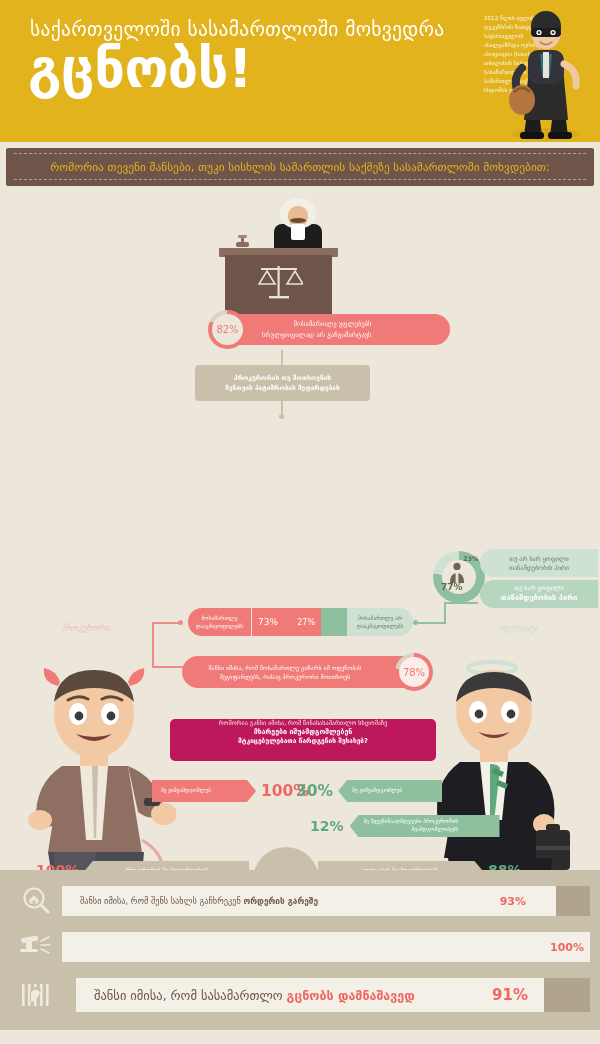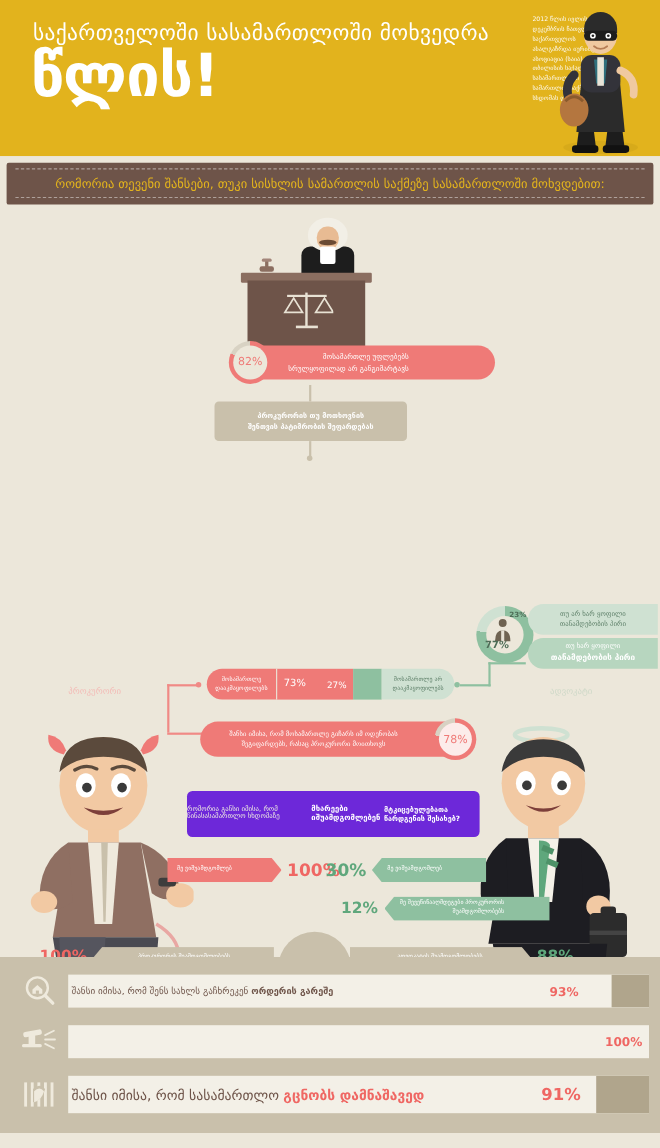--- a/index.html
+++ b/index.html
@@ -122,21 +122,21 @@
     justify-content:center; padding-right:34px; text-align:center; }
   .pill78 span { color:#fff; font-size:6px; line-height:1.55; }
   .ring78 { position:absolute; left:395px; top:463px; width:38px; height:38px; border-radius:50%;
     background:conic-gradient(#ef7a77 0 78%, #d8d2c3 78% 100%); }
   .ring78 .inner { position:absolute; left:4px; top:4px; right:4px; bottom:4px;
     border-radius:50%; background:#fcecea; display:flex; align-items:center;
     justify-content:center; color:#ef7a77; font-size:10px; }
 
   
   .qbox { position:absolute; left:170px; top:529px; width:266px; height:42px;
-    background:#6d28d9; border-radius:5px; display:flex; 
+    background:#be185d; border-radius:5px; display:flex; flex-direction:column;
     align-items:center; justify-content:flex-start; }
   .qbox .q1 { color:#f0ece2; font-size:6.2px; margin-bottom:1.5px; }
   .qbox .q2 { color:#fff; font-size:7px; font-weight:bold; margin-bottom:1.5px; }
   .qbox .q3 { color:#fff; font-size:6.6px; font-weight:bold; }
 
   
   .arow { position:absolute; height:22px; display:flex; align-items:center; }
   .arr-r {
     height:22px; background:#ef7a77; display:flex; align-items:center;
     padding:0 14px 0 9px; text-align:left;
@@ -174,36 +174,36 @@
   
   .chr { position:absolute; }
 
   
   .stats { position:relative; background:#c9c0ab; padding:14px 10px 16px 10px; }
   .srow { display:flex; align-items:center; margin-bottom:12px; height:34px; }
   .sicon { width:52px; height:34px; flex:none; display:flex; align-items:center;
            justify-content:center; }
   .sbar { flex:1; height:30px; background:#f3f0e7; display:flex; align-items:center;
           position:relative; overflow:hidden; }
-  .sbar .stxt { padding-left:3px; font-size:8.3px; color:#6e5449; white-space:nowrap; }
+  .sbar .stxt { padding-left:18px; font-size:8.3px; color:#6e5449; white-space:nowrap; }
   .sbar .stxt b { font-weight:bold; }
   .sbar .sval { position:absolute; font-size:11px; font-weight:bold; color:#ef6763; }
   .sfill { position:absolute; right:0; top:0; bottom:0; background:#b0a58c; }
 
   
   .footer { position:relative; height:84px; background:#ece7da; padding:16px 12px; }
 </style>
 </head>
 <body>
 
 <div class="page">
 
   <div class="header">
     <div class="hdr-title1">საქართველოში სასამართლოში მოხვედრა</div>
-    <div class="hdr-title2">წლის!</div>
+    <div class="hdr-title2">გცნობს!</div>
     <div class="hdr-note">2012 წლის ივლისიდან დეკემბრის ჩათვლით საქართველოს ახალგაზრდა იურისტთა ასოციაცია (საია) თბილისის საქალაქო სასამართლოში სისხლის სამართლის საქმეთა 402 სხდომას დააკვირდა</div>
 
     <svg class="burglar" viewBox="0 0 92 140">
       <ellipse cx="46" cy="132" rx="34" ry="6" fill="#c9a019" opacity=".45"></ellipse>
       <path d="M30 56 h32 l6 62 h-44 z" fill="#2b2b2b"></path>
       <rect x="28" y="48" width="36" height="34" rx="10" fill="#33333a"></rect>
       <path d="M40 52 h12 l-2 22 h-8 z" fill="#2f6f7d"></path>
       <rect x="43" y="50" width="6" height="26" fill="#e8e4d8"></rect>
       <ellipse cx="46" cy="30" rx="15" ry="17" fill="#f0c9a0"></ellipse>
       <path d="M31 24 a15 15 0 0 1 30 0 v4 h-30 z" fill="#2b2b2b"></path>
@@ -473,21 +473,21 @@
           <rect x="2" y="3" width="17" height="5" rx="2" fill="#efeadd" transform="rotate(-10 10 5)"></rect>
           <path d="M22 7 l8 -4 M22 11 l9 0 M22 15 l8 4" stroke="#efeadd" stroke-width="1.6" stroke-linecap="round"></path>
         </svg>
       </div>
       <div class="sbar">
         <div class="sfill" style="width:0;"></div>
         <div class="sval" style="right:6px;">100%</div>
       </div>
     </div>
 
-    <div class="srow" style="margin-bottom:0;height:38px;">
+    <div class="srow" style="margin-bottom:0;height:38px;gap:14px;">
       <div class="sicon">
         <svg width="34" height="30" viewBox="0 0 34 30">
           <rect x="3" y="4" width="2.6" height="22" fill="#efeadd"></rect>
           <rect x="9" y="4" width="2.6" height="22" fill="#efeadd"></rect>
           <rect x="15" y="4" width="2.6" height="22" fill="#efeadd"></rect>
           <rect x="21" y="4" width="2.6" height="22" fill="#efeadd"></rect>
           <rect x="27" y="4" width="2.6" height="22" fill="#efeadd"></rect>
           <path d="M11 10 q6 -6 11 0 q-2 10 -11 12 z" fill="#c9c0ab"></path>
           <path d="M12 12 q5 -5 9 0 q-2 8 -9 10 z" fill="#efeadd"></path>
         </svg>

